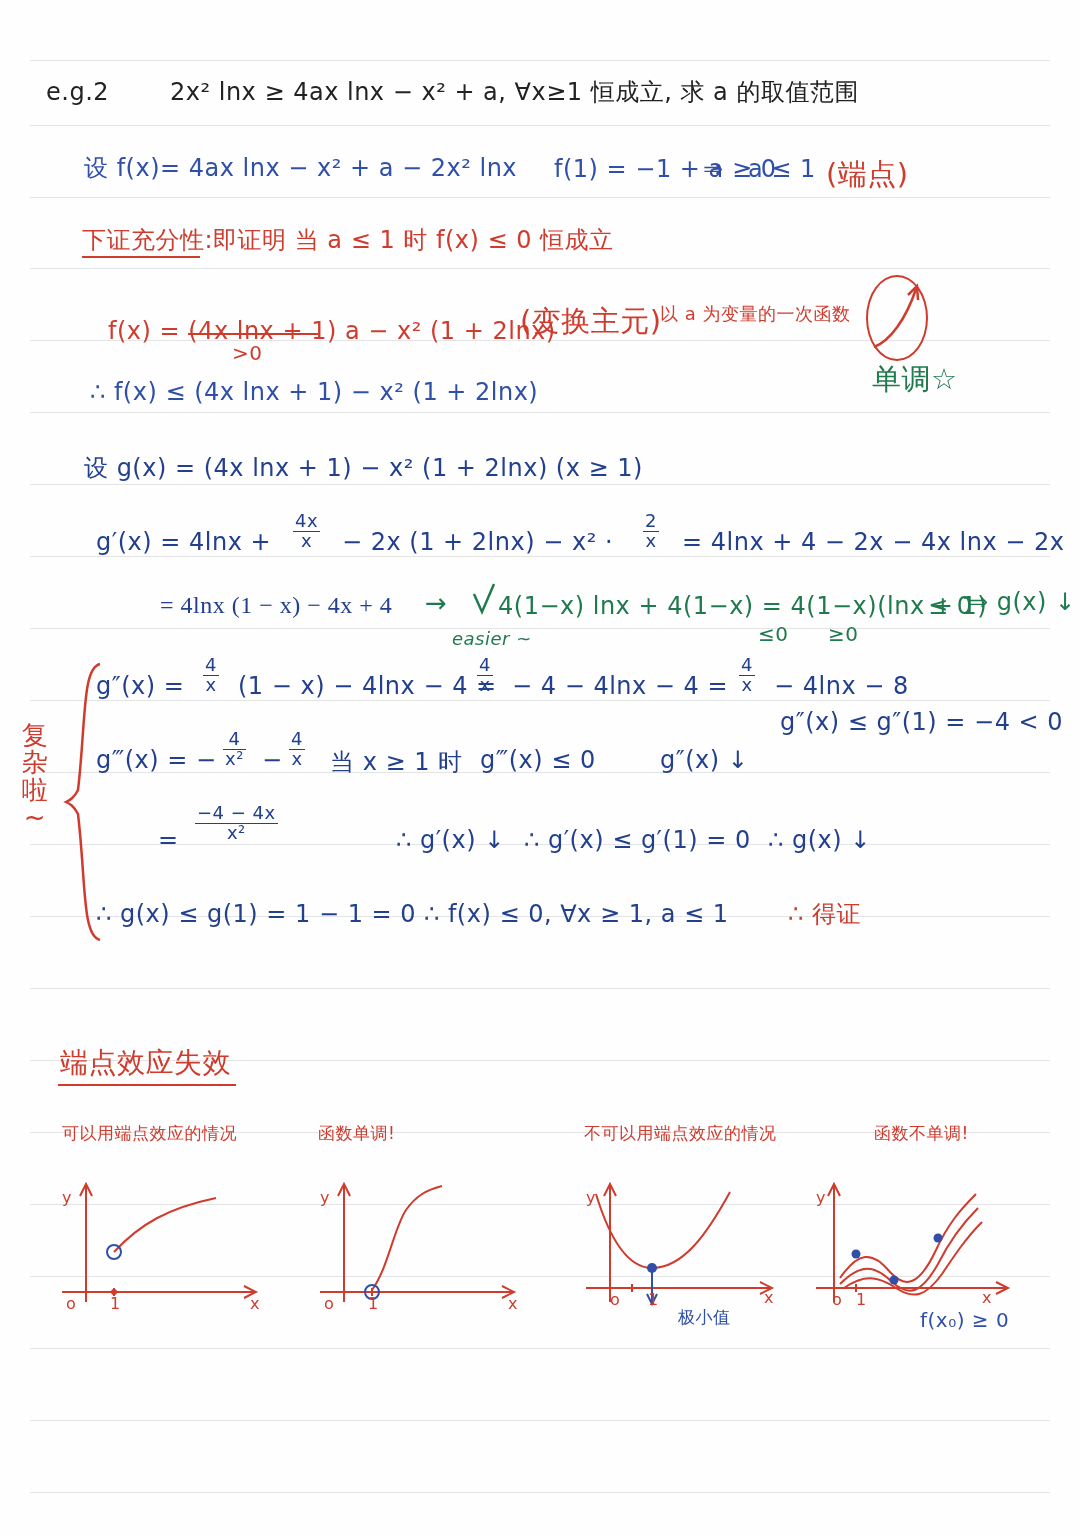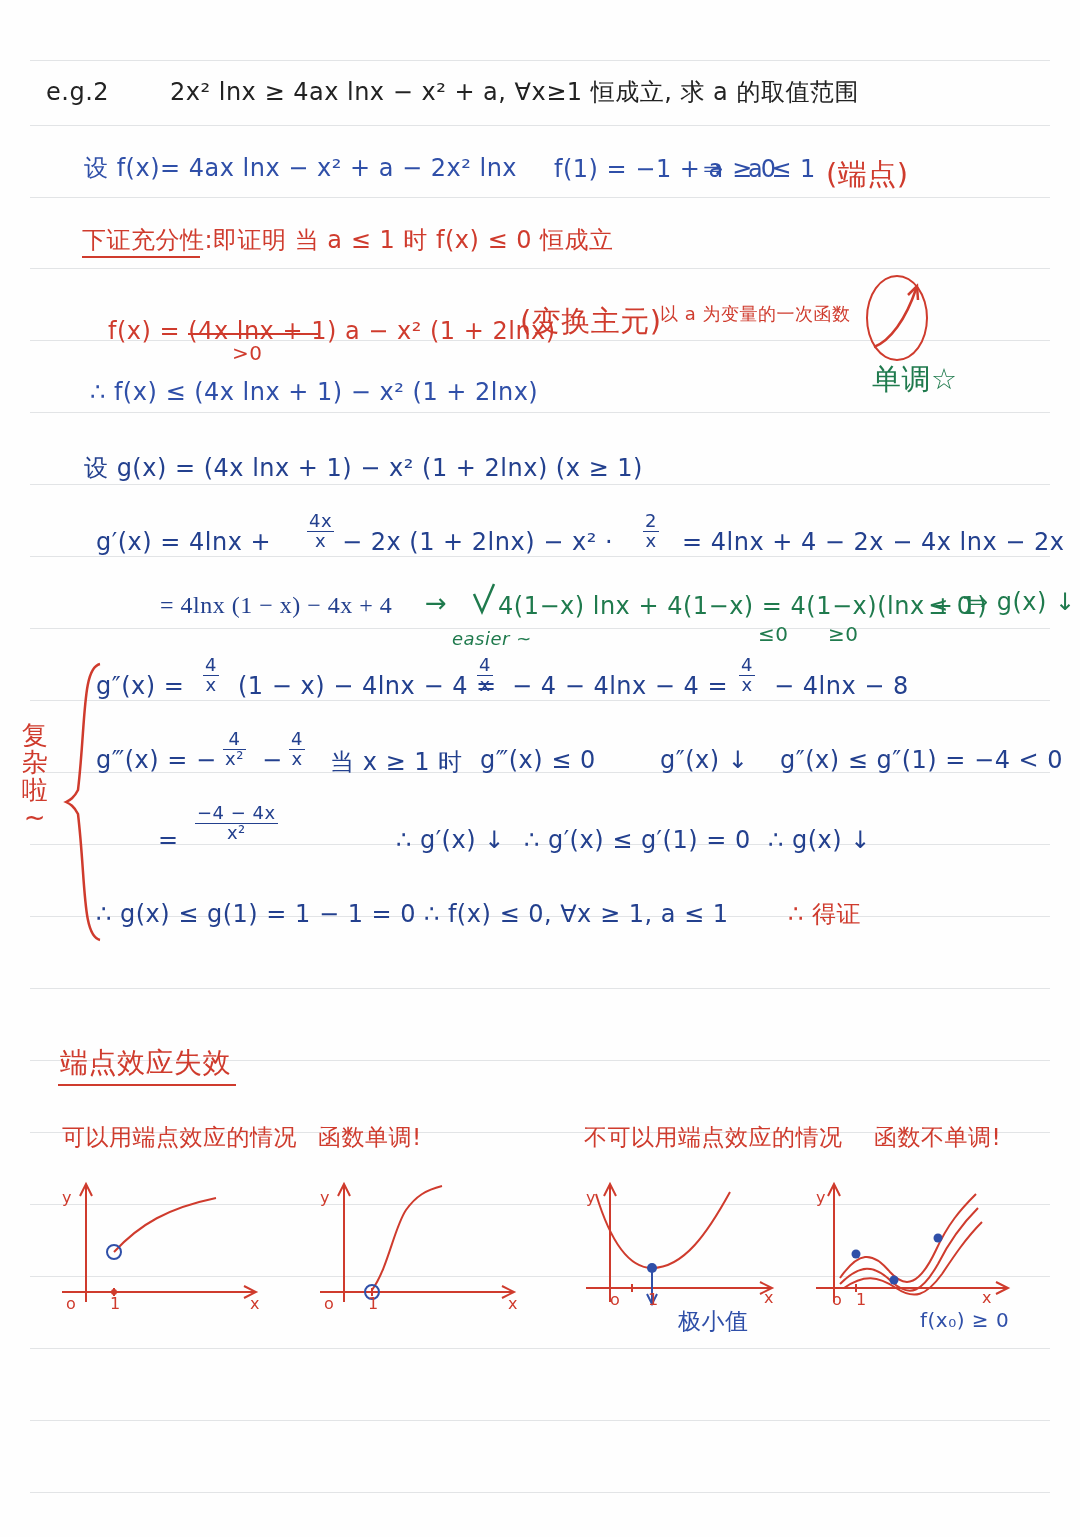--- a/index.html
+++ b/index.html
@@ -44,21 +44,21 @@
     font-family: "DejaVu Sans", sans-serif;
     letter-spacing: 0.5px;
   }
   .blue   { color: #2f4fa8; }
   .dblue  { color: #23408e; }
   .red    { color: #cf3b2d; }
   .green  { color: #1f7a4d; }
   .black  { color: #222; }
 
   .f20 { font-size: 20px; }
-  .f21 { font-size: 23px; }
+  .f21 { font-size: 17px; }
   .f22 { font-size: 18px; }
   .f23 { font-size: 29px; }
   .f24 { font-size: 24px; }
   .f26 { font-size: 26px; }
   .f28 { font-size: 28px; }
 
   .slant { font-style: italic; }
 
   
   .frac {
@@ -140,21 +140,21 @@
     <path d="M8,72 C24,66 40,44 50,14" stroke="#cf3b2d" stroke-width="2.5" fill="none"></path>
     <path d="M42,20 L51,11 L52,25" stroke="#cf3b2d" stroke-width="2.5" fill="none"></path>
   </svg>
   <div class="hw green f23" style="left:872px; top:360px;">单调☆</div>
 
   <div class="hw blue f24" style="left:90px; top:378px;">∴ f(x) ≤ (4x lnx + 1) − x² (1 + 2lnx)</div>
 
   <div class="hw dblue f24" style="left:84px; top:452px;">设 g(x) = (4x lnx + 1) − x² (1 + 2lnx)   (x ≥ 1)</div>
 
   <div class="hw dblue f24" style="left:96px; top:528px;">g′(x) = 4lnx +</div>
-  <div class="hw dblue f22" style="left:304px; top:514px;">
+  <div class="hw dblue f22" style="left:290px; top:514px;">
     <span class="frac">
       <span class="num">4x</span>
       <span class="den">x</span>
     </span>
   </div>
   <div class="hw dblue f24" style="left:342px; top:528px;">− 2x (1 + 2lnx) − x² ·</div>
   <div class="hw dblue f22" style="left:640px; top:514px;">
     <span class="frac">
       <span class="num">2</span>
       <span class="den">x</span>
@@ -207,21 +207,21 @@
   <div class="hw dblue f24" style="left:262px; top:746px;">−</div>
   <div class="hw dblue f22" style="left:286px; top:732px;">
     <span class="frac">
       <span class="num">4</span>
       <span class="den">x</span>
     </span>
   </div>
   <div class="hw dblue f24" style="left:330px; top:746px;text-align:center;">当 x ≥ 1 时</div>
   <div class="hw dblue f24" style="left:480px; top:746px;">g‴(x) ≤ 0</div>
   <div class="hw dblue f24" style="left:660px; top:746px;">g″(x) ↓</div>
-  <div class="hw dblue f24" style="left:780px; top:746px;">g″(x) ≤ g″(1) = −4 &lt; 0</div>
+  <div class="hw dblue f24" style="left:780px; top:708px;">g″(x) ≤ g″(1) = −4 &lt; 0</div>
 
   <div class="hw dblue f24" style="left:158px; top:826px;">=</div>
   <div class="hw dblue f22" style="left:192px; top:806px;">
     <span class="frac">
       <span class="num">−4 − 4x</span>
       <span class="den">x²</span>
     </span>
   </div>
   <div class="hw dblue f24" style="left:396px; top:826px;">∴ g′(x) ↓</div>
   <div class="hw dblue f24" style="left:524px; top:826px;">∴ g′(x) ≤ g′(1) = 0</div>

